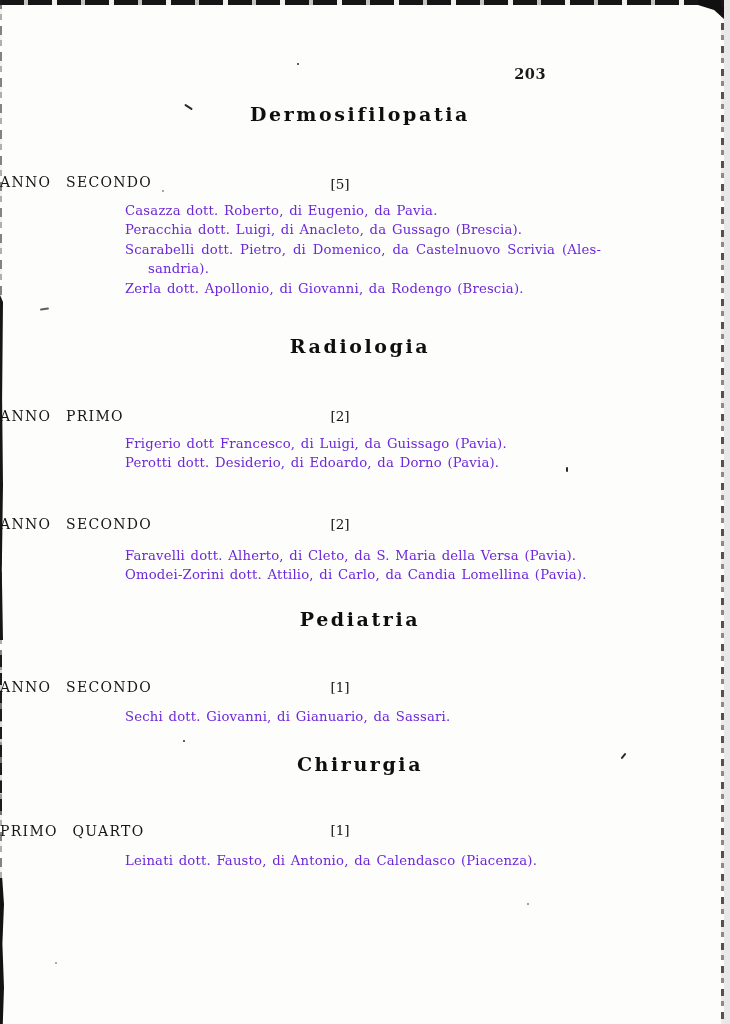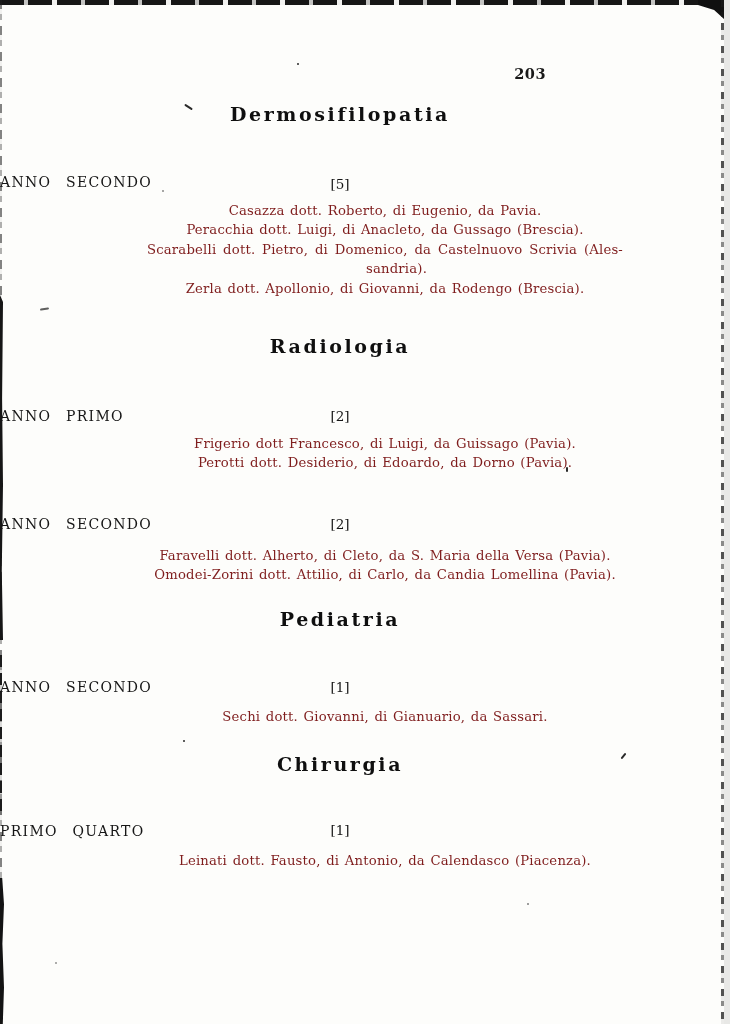--- a/index.html
+++ b/index.html
@@ -50,34 +50,34 @@
   .sp7{top:903px;left:527px;width:2px;height:2px;opacity:.6;border-radius:50%;}
   .sp8{top:962px;left:55px;width:2px;height:2px;opacity:.5;border-radius:50%;}
   .sp9{top:190px;left:162px;width:2px;height:2px;opacity:.55;border-radius:50%;}
   
   .pagenum{
     position:absolute;top:65px;left:0;width:546px;text-align:right;
     font-size:14.5px;letter-spacing:.5px;font-weight:bold;color:#191919;
   }
   .title{
     position:absolute;left:0;width:680px;text-align:center;
-    font-weight:bold;font-size:19px;letter-spacing:2.6px;color:#0f0f0f;
+    font-weight:bold;font-size:19px;letter-spacing:2.6px;color:#0f0f0f;padding-left:20px;
   }
   .year{
     position:absolute;left:0;width:680px;
     font-size:14px;letter-spacing:1.3px;word-spacing:9px;color:#161616;margin-top:28px;
   }
   .count{
     position:absolute;left:0;width:680px;text-align:center;
     font-size:13.5px;color:#161616;
   }
   .entries{
     position:absolute;left:125px;width:520px;
-    font-size:13.2px;line-height:19.4px;color:#7f1d1d;
-    letter-spacing:.2px;word-spacing:1.2px;text-align:center;
+    font-size:13.2px;line-height:19.4px;color:#6d28d9;
+    letter-spacing:.2px;word-spacing:1.2px;
   }
   .line{white-space:nowrap;}
   .line.wide{word-spacing:2.4px;}
   .line.cont{margin-left:23px;}
 </style>
 </head>
 <body>
 
 <div class="sheet">
 

